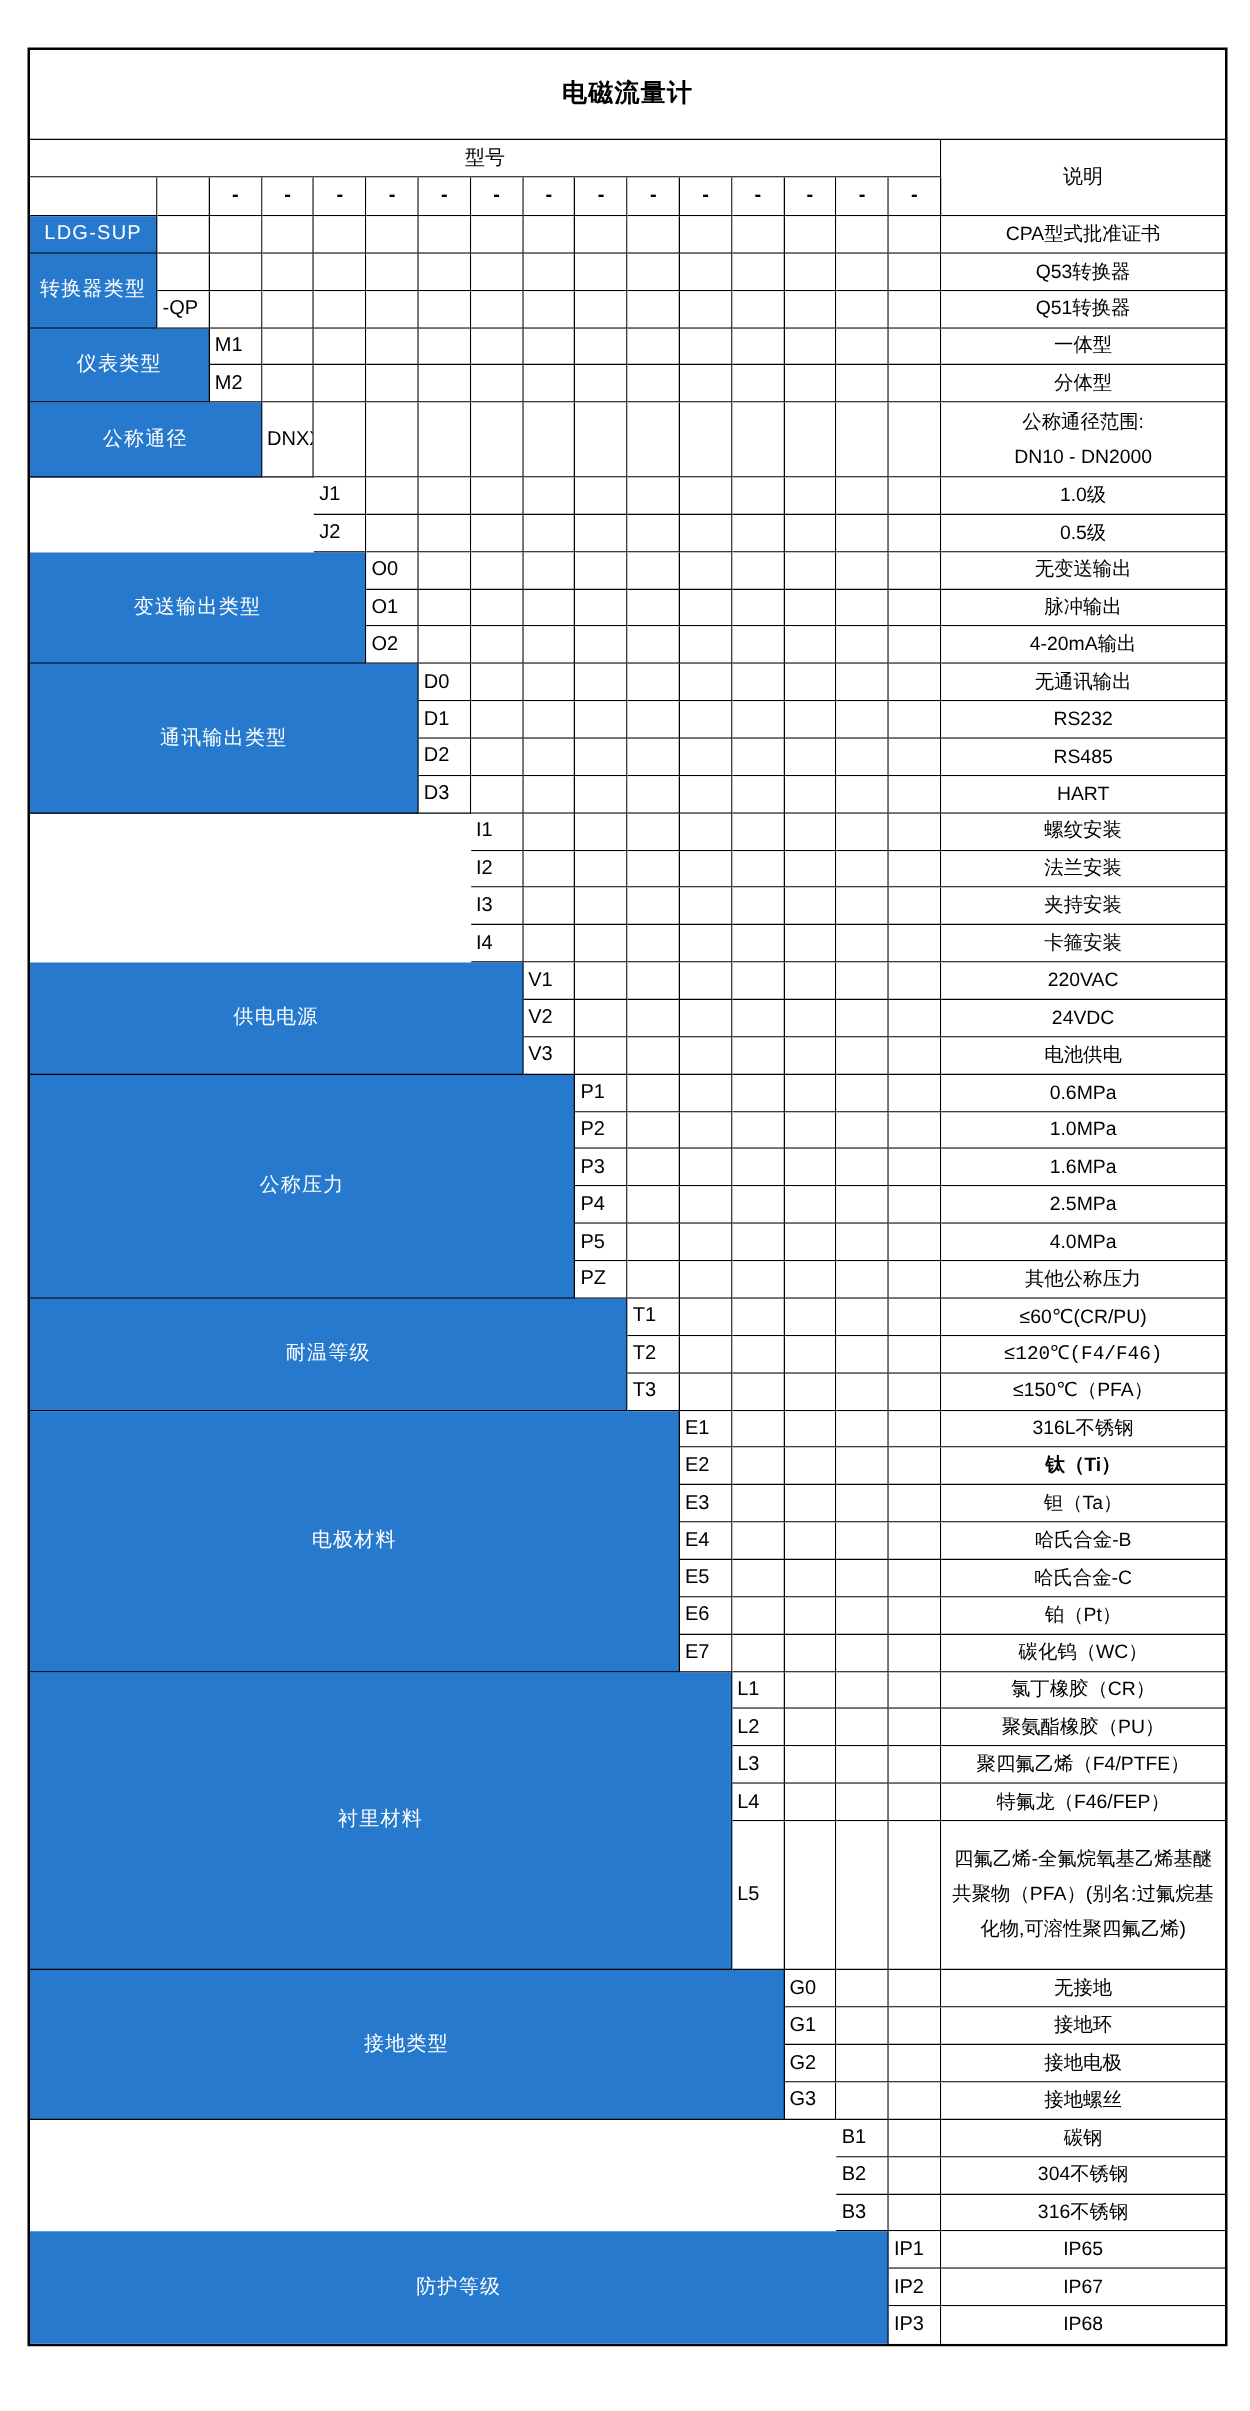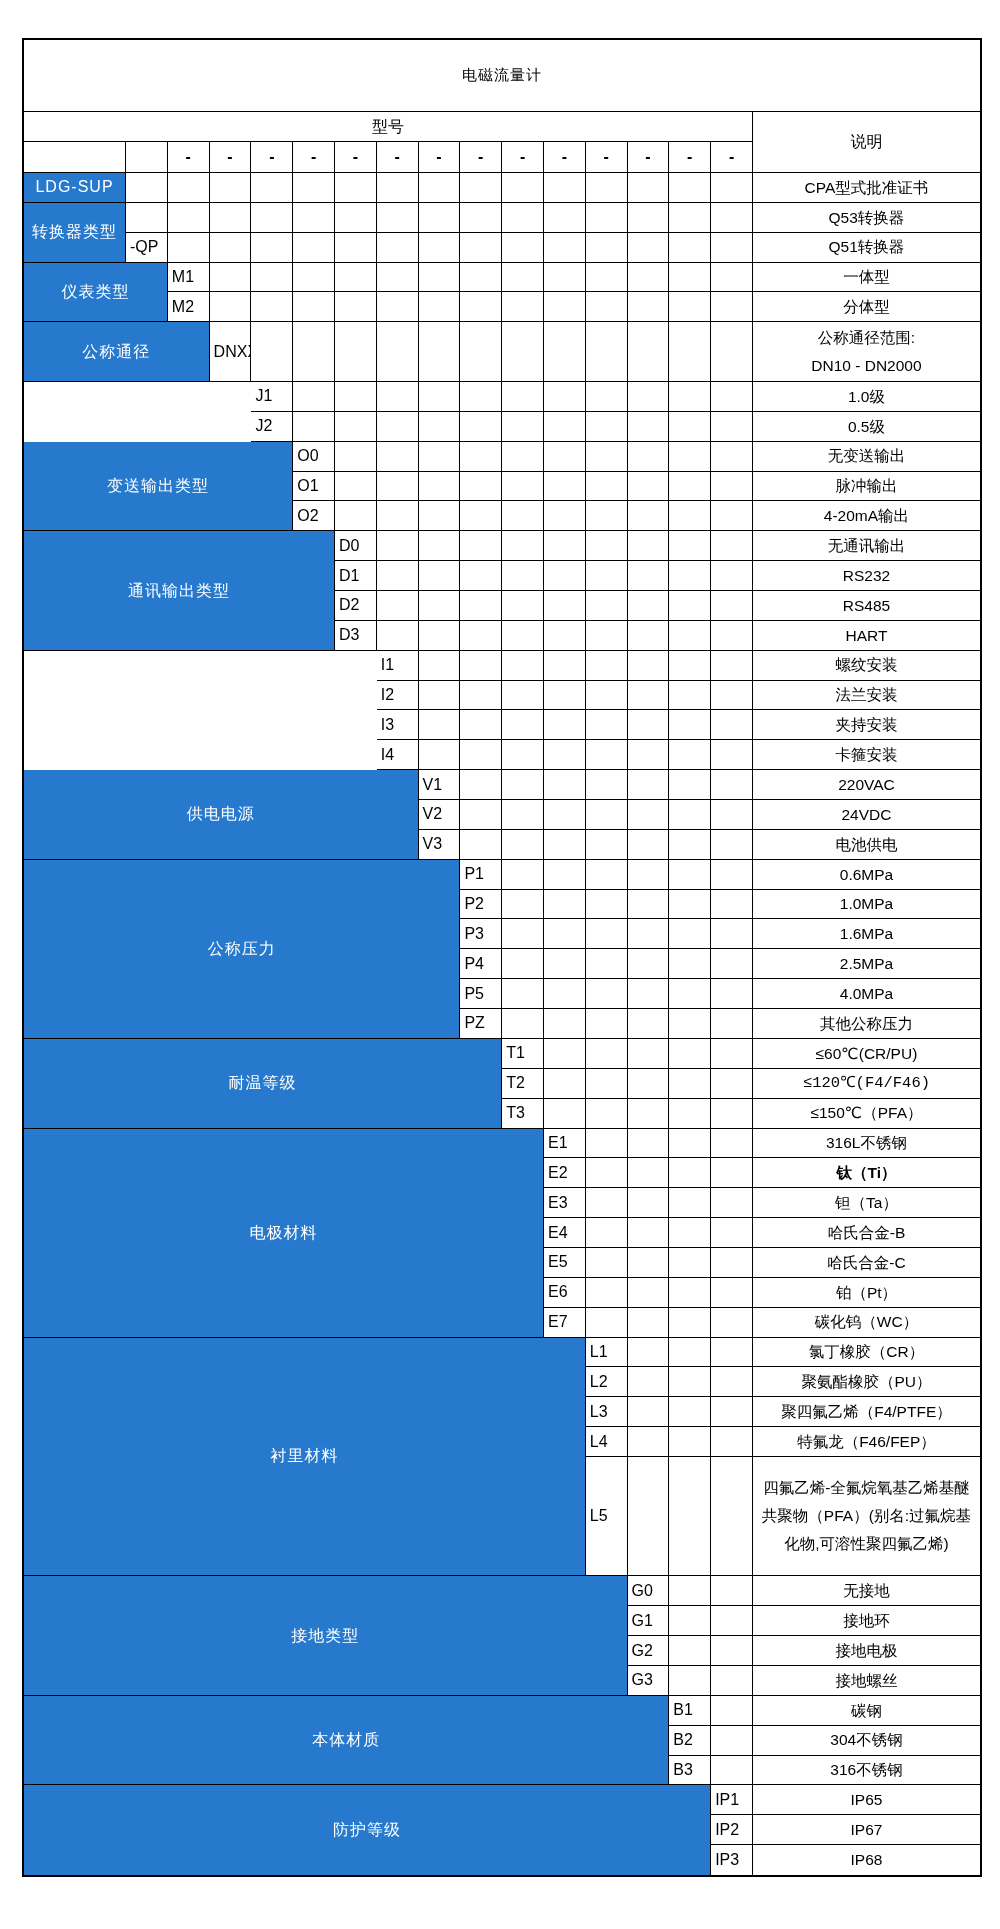--- a/index.html
+++ b/index.html
@@ -20,21 +20,21 @@
     border-right:1px solid #000;
     border-bottom:1px solid #000;
     display:flex;align-items:center;justify-content:center;
     font-size:16px;line-height:1.25;overflow:hidden;
     background:#fff;
   }
   .cell.no-r{border-right:none;}
   .cell.no-b{border-bottom:none;}
   .title{
     grid-column:1/18;grid-row:1/2;border-right:none;
-    font-weight:normal;font-size:15px;letter-spacing:1px;
+    font-weight:bold;font-size:20px;letter-spacing:1px;
   }
   .model-hdr{grid-column:1/17;grid-row:2/3;font-size:16px;}
   .desc-hdr{grid-column:17/18;grid-row:2/4;border-right:none;font-size:16px;}
   .dash{font-weight:bold;}
   .blue{background:#2679CC;color:#fff;font-size:16px;letter-spacing:1px;}
   .code{justify-content:flex-start;padding-left:4px;font-size:16px;}
   .desc{
     font-size:15.5px;text-align:center;
     white-space:pre-line;padding:0 4px;
   }
@@ -486,21 +486,20 @@
     <div class="cell" style="grid-area: 52 / 16 / 53 / 17;"></div>
     <div class="cell desc no-r" style="grid-area: 52 / 17 / 53 / 18;">接地环</div>
     <div class="cell code" style="grid-area: 53 / 14 / 54 / 15;">G2</div>
     <div class="cell" style="grid-area: 53 / 15 / 54 / 16;"></div>
     <div class="cell" style="grid-area: 53 / 16 / 54 / 17;"></div>
     <div class="cell desc no-r" style="grid-area: 53 / 17 / 54 / 18;">接地电极</div>
     <div class="cell code" style="grid-area: 54 / 14 / 55 / 15;">G3</div>
     <div class="cell" style="grid-area: 54 / 15 / 55 / 16;"></div>
     <div class="cell" style="grid-area: 54 / 16 / 55 / 17;"></div>
     <div class="cell desc no-r" style="grid-area: 54 / 17 / 55 / 18;">接地螺丝</div>
-    <div class="cell blue" style="grid-area: 55 / 1 / 58 / 15;">本体材质</div>
     <div class="cell code" style="grid-area: 55 / 15 / 56 / 16;">B1</div>
     <div class="cell" style="grid-area: 55 / 16 / 56 / 17;"></div>
     <div class="cell desc no-r" style="grid-area: 55 / 17 / 56 / 18;">碳钢</div>
     <div class="cell code" style="grid-area: 56 / 15 / 57 / 16;">B2</div>
     <div class="cell" style="grid-area: 56 / 16 / 57 / 17;"></div>
     <div class="cell desc no-r" style="grid-area: 56 / 17 / 57 / 18;">304不锈钢</div>
     <div class="cell code" style="grid-area: 57 / 15 / 58 / 16;">B3</div>
     <div class="cell" style="grid-area: 57 / 16 / 58 / 17;"></div>
     <div class="cell desc no-r" style="grid-area: 57 / 17 / 58 / 18;">316不锈钢</div>
     <div class="cell blue no-b" style="grid-area: 58 / 1 / 61 / 16;">防护等级</div>

